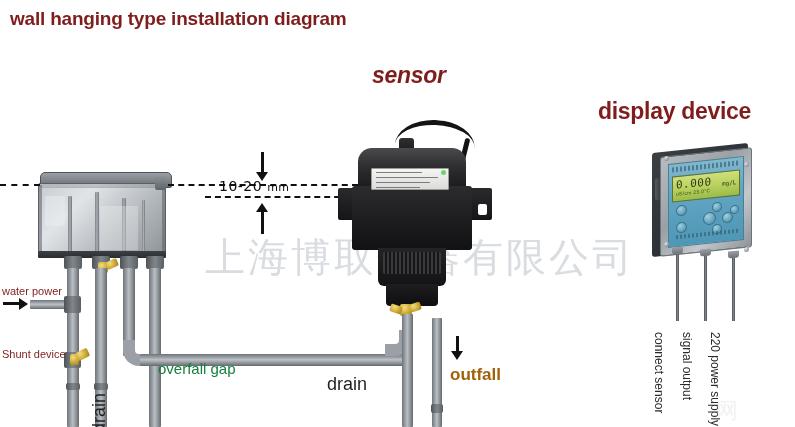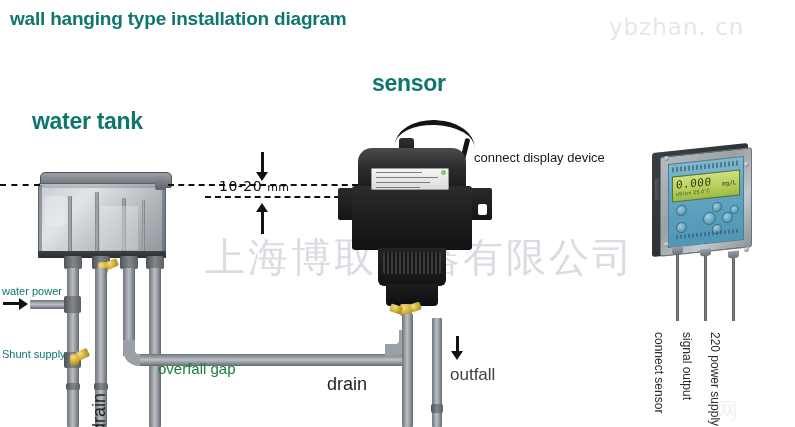--- a/index.html
+++ b/index.html
@@ -9,38 +9,38 @@
     font-family: "Liberation Sans", sans-serif;
     overflow: hidden;
   }
   #stage {
     position: relative;
     width: 795px; height: 427px;
     background: #ffffff;
   }
 
   
-  .t { position: absolute; white-space: nowrap; color: #0f766e; }
+  .t { position: absolute; white-space: nowrap; color: #7f1d1d; }
   .title-main {
     left: 10px; top: 8px;
     font-size: 19px; font-weight: bold; letter-spacing: -0.2px;
   }
   .hdr {
     font-size: 23px; font-weight: bold; letter-spacing: -0.3px;
   }
   .lbl-watertank { left: 32px; top: 108px; }
-  .lbl-sensor    { left: 372px; top: 70px; }
+  .lbl-sensor    { left: 372px; top: 62px; font-style: italic; }
   .lbl-display   { left: 598px; top: 98px; }
 
   .lbl-connect-disp { left: 474px; top: 150px; font-size: 13px; color:#1a1a1a;}
   .lbl-watervavel { left: 2px; top: 285px; font-size: 11px; }
   .lbl-shuntvalve { left: 2px; top: 348px; font-size: 11px; }
   .lbl-overfall   { left: 158px; top: 360px; font-size: 15px; color:#15803d;}
   .lbl-drain2     { left: 327px; top: 374px; font-size: 18px; color:#1f1f1f;}
-  .lbl-outfall    { left: 450px; top: 365px; font-size: 17px; color:#404040;}
+  .lbl-outfall    { left: 450px; top: 365px; font-size: 17px; color:#a16207;font-weight:bold;}
 
   .vert {
     position: absolute;
     transform-origin: left bottom;
     transform: rotate(-90deg);
     white-space: nowrap;
   }
   .lbl-drain1 { left: 110px; top: 412px; font-size: 18px; color:#1f1f1f; }
 
   .vert-dn {
@@ -294,27 +294,26 @@
     background: linear-gradient(to right,#555a5f,#2e3236);
     border-radius:2px; transform: skewY(-6deg);
   }
 </style>
 </head>
 <body>
 
 <div id="stage">
 
   <div class="wm wm-center">上海博取仪器有限公司</div>
-  <div class="wm wm-top">ybzhan. cn</div>
   <div class="wm wm-br2">网</div>
 
   <div class="t title-main">wall hanging type installation diagram</div>
 
-  <div class="t hdr lbl-watertank">water tank</div>
   <div class="t hdr lbl-sensor">sensor</div>
+  <div class="t hdr lbl-display">display device</div>
 
   <div id="tank-lid"></div>
   <div id="tank-body"></div>
 
   <div class="tank-edge" style="left:39px;  top:185px; width:3px;  height:68px;"></div>
   <div class="tank-edge" style="left:162px; top:185px; width:3px;  height:68px;"></div>
   <div class="shape" style="left:155px;top:176px;width:11px;height:14px;background:linear-gradient(to bottom,#8b9196,#5e6469);border-radius:2px;"></div>
 
   <div class="baffle" style="left:68px;  top:196px; width:4px; height:56px;"></div>
   <div class="baffle" style="left:95px;  top:192px; width:4px; height:60px;"></div>
@@ -432,23 +431,22 @@
   <div class="screw" style="left:744px; top:247px;"></div>
 
   <div class="disp-conn" style="left:672px; top:247px;"></div>
   <div class="disp-conn" style="left:700px; top:249px;"></div>
   <div class="disp-conn" style="left:728px; top:251px;"></div>
 
   <div class="disp-wire" style="left:676px; top:254px; height:67px;"></div>
   <div class="disp-wire" style="left:704px; top:256px; height:65px;"></div>
   <div class="disp-wire" style="left:732px; top:258px; height:63px;"></div>
 
-  <div class="t lbl-connect-disp">connect display device</div>
   <div class="t lbl-watervavel">water power</div>
-  <div class="t lbl-shuntvalve">Shunt supply</div>
+  <div class="t lbl-shuntvalve">Shunt device</div>
   <div class="t lbl-overfall">overfall gap</div>
   <div class="t lbl-drain2">drain</div>
   <div class="t lbl-outfall">outfall</div>
 
   <div class="vert lbl-drain1">drain</div>
 
   <div class="vert-dn lbl-cs">connect sensor</div>
   <div class="vert-dn lbl-so">signal output</div>
   <div class="vert-dn lbl-ps">220 power supply</div>
 

